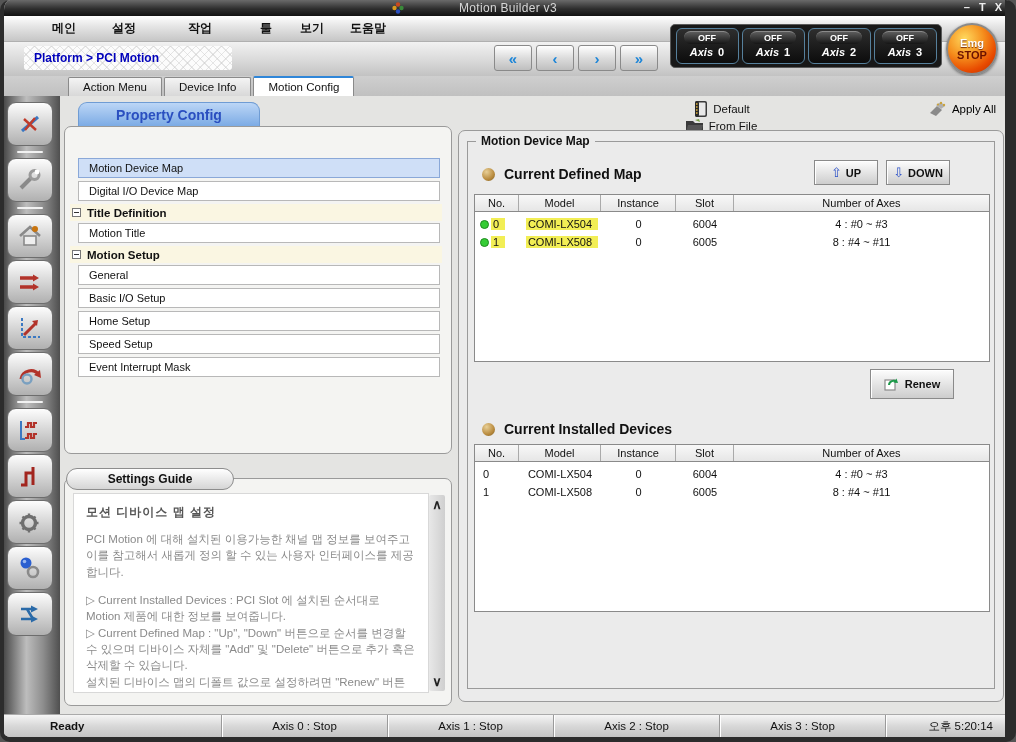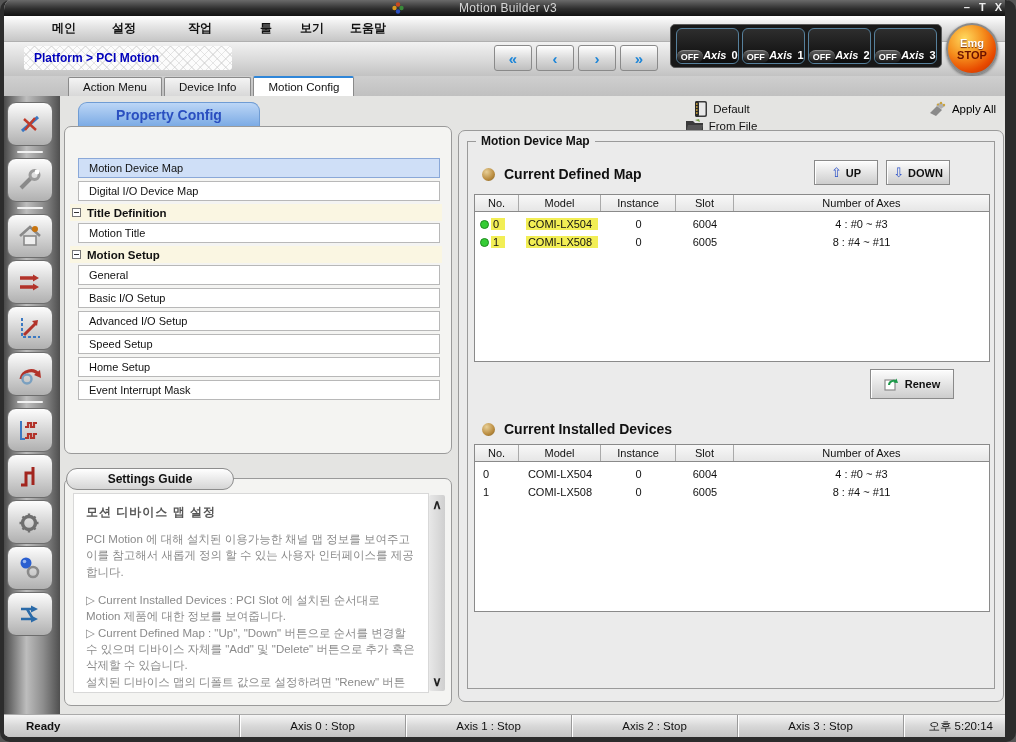--- a/index.html
+++ b/index.html
@@ -30,21 +30,21 @@
     display:flex; align-items:center; padding-left:10px;
     font-size:12px; font-weight:bold; color:#0000bb; }
   .navgroup { position:absolute; left:490px; top:3px; display:flex; gap:4px; }
   .nav-btn { width:38px; height:26px; background:linear-gradient(#ffffff,#dcdcdc 50%,#bfbfbf);
     border:1px solid #8a8a8a; border-radius:3px; color:#1d86d8; font-weight:bold; font-size:15px;
     display:flex; align-items:center; justify-content:center; cursor:pointer; line-height:1; }
   .axis-panel { position:absolute; left:666px; top:-18px; width:272px; height:44px;
     background:#181818; border:1px solid #5a5a5a; border-radius:5px;
     display:flex; align-items:center; justify-content:center; gap:3px; }
   .axis-btn { width:63px; height:36px; background:linear-gradient(#2e2e2e,#0c0c0c);
-    border:1px solid #56809c; border-radius:6px; display:flex; flex-direction:row; align-items:flex-end; cursor:pointer; }
+    border:1px solid #56809c; border-radius:6px; display:flex; flex-direction:column; align-items:center; cursor:pointer; }
   .axis-off { margin-top:2px; width:46px; height:13px; border-radius:7px;
     background:linear-gradient(#5c5c5c,#151515); border-top:1px solid #8a8a8a;
     color:#fff; font-size:9px; font-weight:bold; text-align:center; line-height:13px; }
   .axis-name { color:#fff; font-size:11px; font-weight:bold; font-style:italic; line-height:16px; }
   .axis-name .num { font-style:normal; margin-left:5px; }
   .emg-btn { position:absolute; left:942px; top:-19px; width:52px; height:52px; border-radius:50%;
     background:radial-gradient(circle at 35% 28%, #ffd95e, #f5901e 40%, #e84a00 70%, #b22c00);
     border:2px solid #8a8a8a; box-shadow:0 1px 3px rgba(0,0,0,.5);
     display:flex; flex-direction:column; align-items:center; justify-content:center; cursor:pointer; }
   .emg-btn .l1 { color:#fff; font-size:11px; font-weight:bold; text-shadow:0 1px 1px #7a2a00; line-height:11px;}
@@ -124,21 +124,21 @@
   .td { display:flex; align-items:center; justify-content:center; height:18px; }
   .td.c1 { justify-content:flex-start; padding-left:5px; gap:4px; }
   .dot { width:9px; height:9px; border-radius:50%; background:#35cc35; border:1px solid #1d8a1d; }
   .hl { background:#f2ee55; box-shadow:6px 0 0 #f2ee55, -2px 0 0 #f2ee55; }
   .btn-renew { position:absolute; width:84px; height:30px; gap:6px; }
   
   .statusbar { position:absolute; left:0; top:714px; width:1001px; height:23px;
     background:linear-gradient(#f5f5f5,#d8d8d8 50%,#c4c4c4); border-top:1px solid #aaa;
     display:flex; align-items:center; font-size:11.5px; color:#111; }
   .sb-seg { height:100%; display:flex; align-items:center; border-right:1px solid #9a9a9a; box-shadow:1px 0 0 #fff; }
-  .sb-ready { width:236px; padding-left:22px; font-weight:bold; }
+  .sb-ready { width:218px; padding-left:46px; font-weight:bold; }
   .sb-axis { width:166px; justify-content:center; }
   .sb-time { flex:1; justify-content:flex-end; padding-right:12px; border-right:none; box-shadow:none; }
   svg { display:block; }
 </style>
 </head>
 <body>
 
 <div class="window">
 
   <div class="titlebar">
@@ -294,23 +294,22 @@
             <span class="expand-box"></span>
             <span>Title Definition</span>
           </div>
         <div class="tree-item">Motion Title</div>
         <div class="tree-group">
             <span class="expand-box"></span>
             <span>Motion Setup</span>
           </div>
         <div class="tree-item">General</div>
         <div class="tree-item">Basic I/O Setup</div>
-        <div class="tree-item">Advanced I/O Setup</div>
+        <div class="tree-item">Home Setup</div>
         <div class="tree-item">Speed Setup</div>
-        <div class="tree-item">Home Setup</div>
         <div class="tree-item">Event Interrupt Mask</div>
       </div>
 
       <div class="guide-box">
         <div class="guide-inner">
           <div class="guide-head">모션 디바이스 맵 설정</div>
           <p>PCI Motion 에 대해 설치된 이용가능한 채널 맵 정보를 보여주고 이를 참고해서 새롭게 정의 할 수 있는 사용자 인터페이스를 제공합니다.</p>
           <p class="gap">▷ Current Installed Devices : PCI Slot 에 설치된 순서대로 Motion 제품에 대한 정보를 보여줍니다.</p>
           <p>▷ Current Defined Map : "Up", "Down" 버튼으로 순서를 변경할 수 있으며 디바이스 자체를 "Add" 및 "Delete" 버튼으로 추가 혹은 삭제할 수 있습니다.</p>
           <p>설치된 디바이스 맵의 디폴트 값으로 설정하려면 "Renew" 버튼을 클릭하시면 됩니다.</p>

